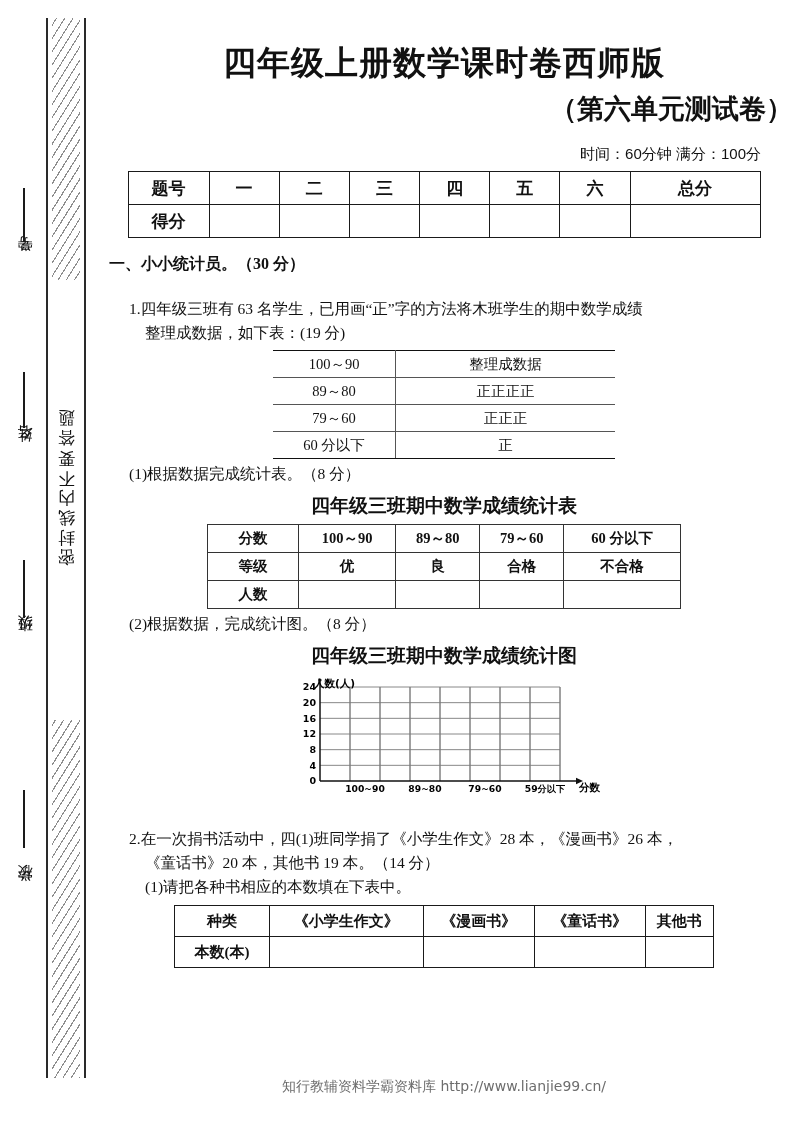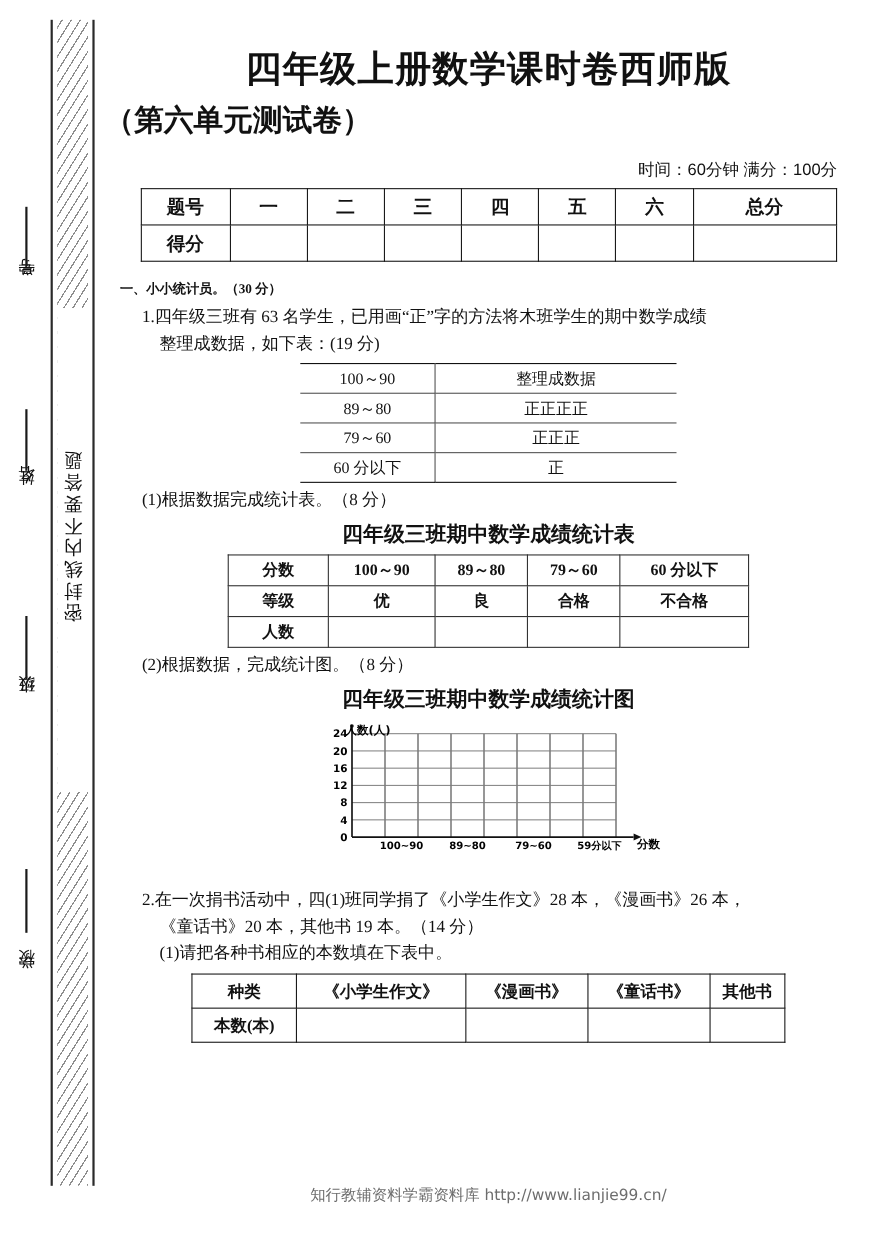--- a/index.html
+++ b/index.html
@@ -102,21 +102,21 @@
     margin: 26px 0 0 0;
     text-align: center;
     font-size: 33px;
     font-weight: bold;
     letter-spacing: 1px;
     font-family: "DejaVu Sans", "Liberation Sans", sans-serif;
     line-height: 1.25;
   }
   #paper-subtitle {
     margin: 8px 0 0 0;
-    text-align: left;
+    text-align: right;
     font-size: 27px;
     font-weight: bold;
     font-family: "DejaVu Sans", "Liberation Sans", sans-serif;
   }
 
   #exam-meta {
     margin: 18px 32px 0 0;
     text-align: right;
     font-size: 15px;
     font-family: "Liberation Sans", sans-serif;
@@ -137,26 +137,26 @@
     font-size: 17px;
     font-weight: bold;
     font-family: "Liberation Serif", "DejaVu Serif", serif;
   }
   #score-table td { height: 30px; }
   #score-table td.label-cell { width: 78px; }
 
   
   .section-head {
     margin: 16px 0 0 14px;
-    font-size: 12px;
+    font-size: 16px;
     font-weight: bold;
     font-family: "Liberation Serif", "DejaVu Serif", serif;
   }
   .q-block {
-    margin: 6px 0 0 34px;
+    margin: 22px 0 0 34px;
     font-size: 15.5px;
     line-height: 1.55;
     font-family: "Liberation Serif", "DejaVu Serif", serif;
   }
   .q-body { margin-left: 16px; }
   .sub-q {
     margin: 5px 0 0 34px;
     font-size: 15.5px;
     font-family: "Liberation Serif", "DejaVu Serif", serif;
   }

